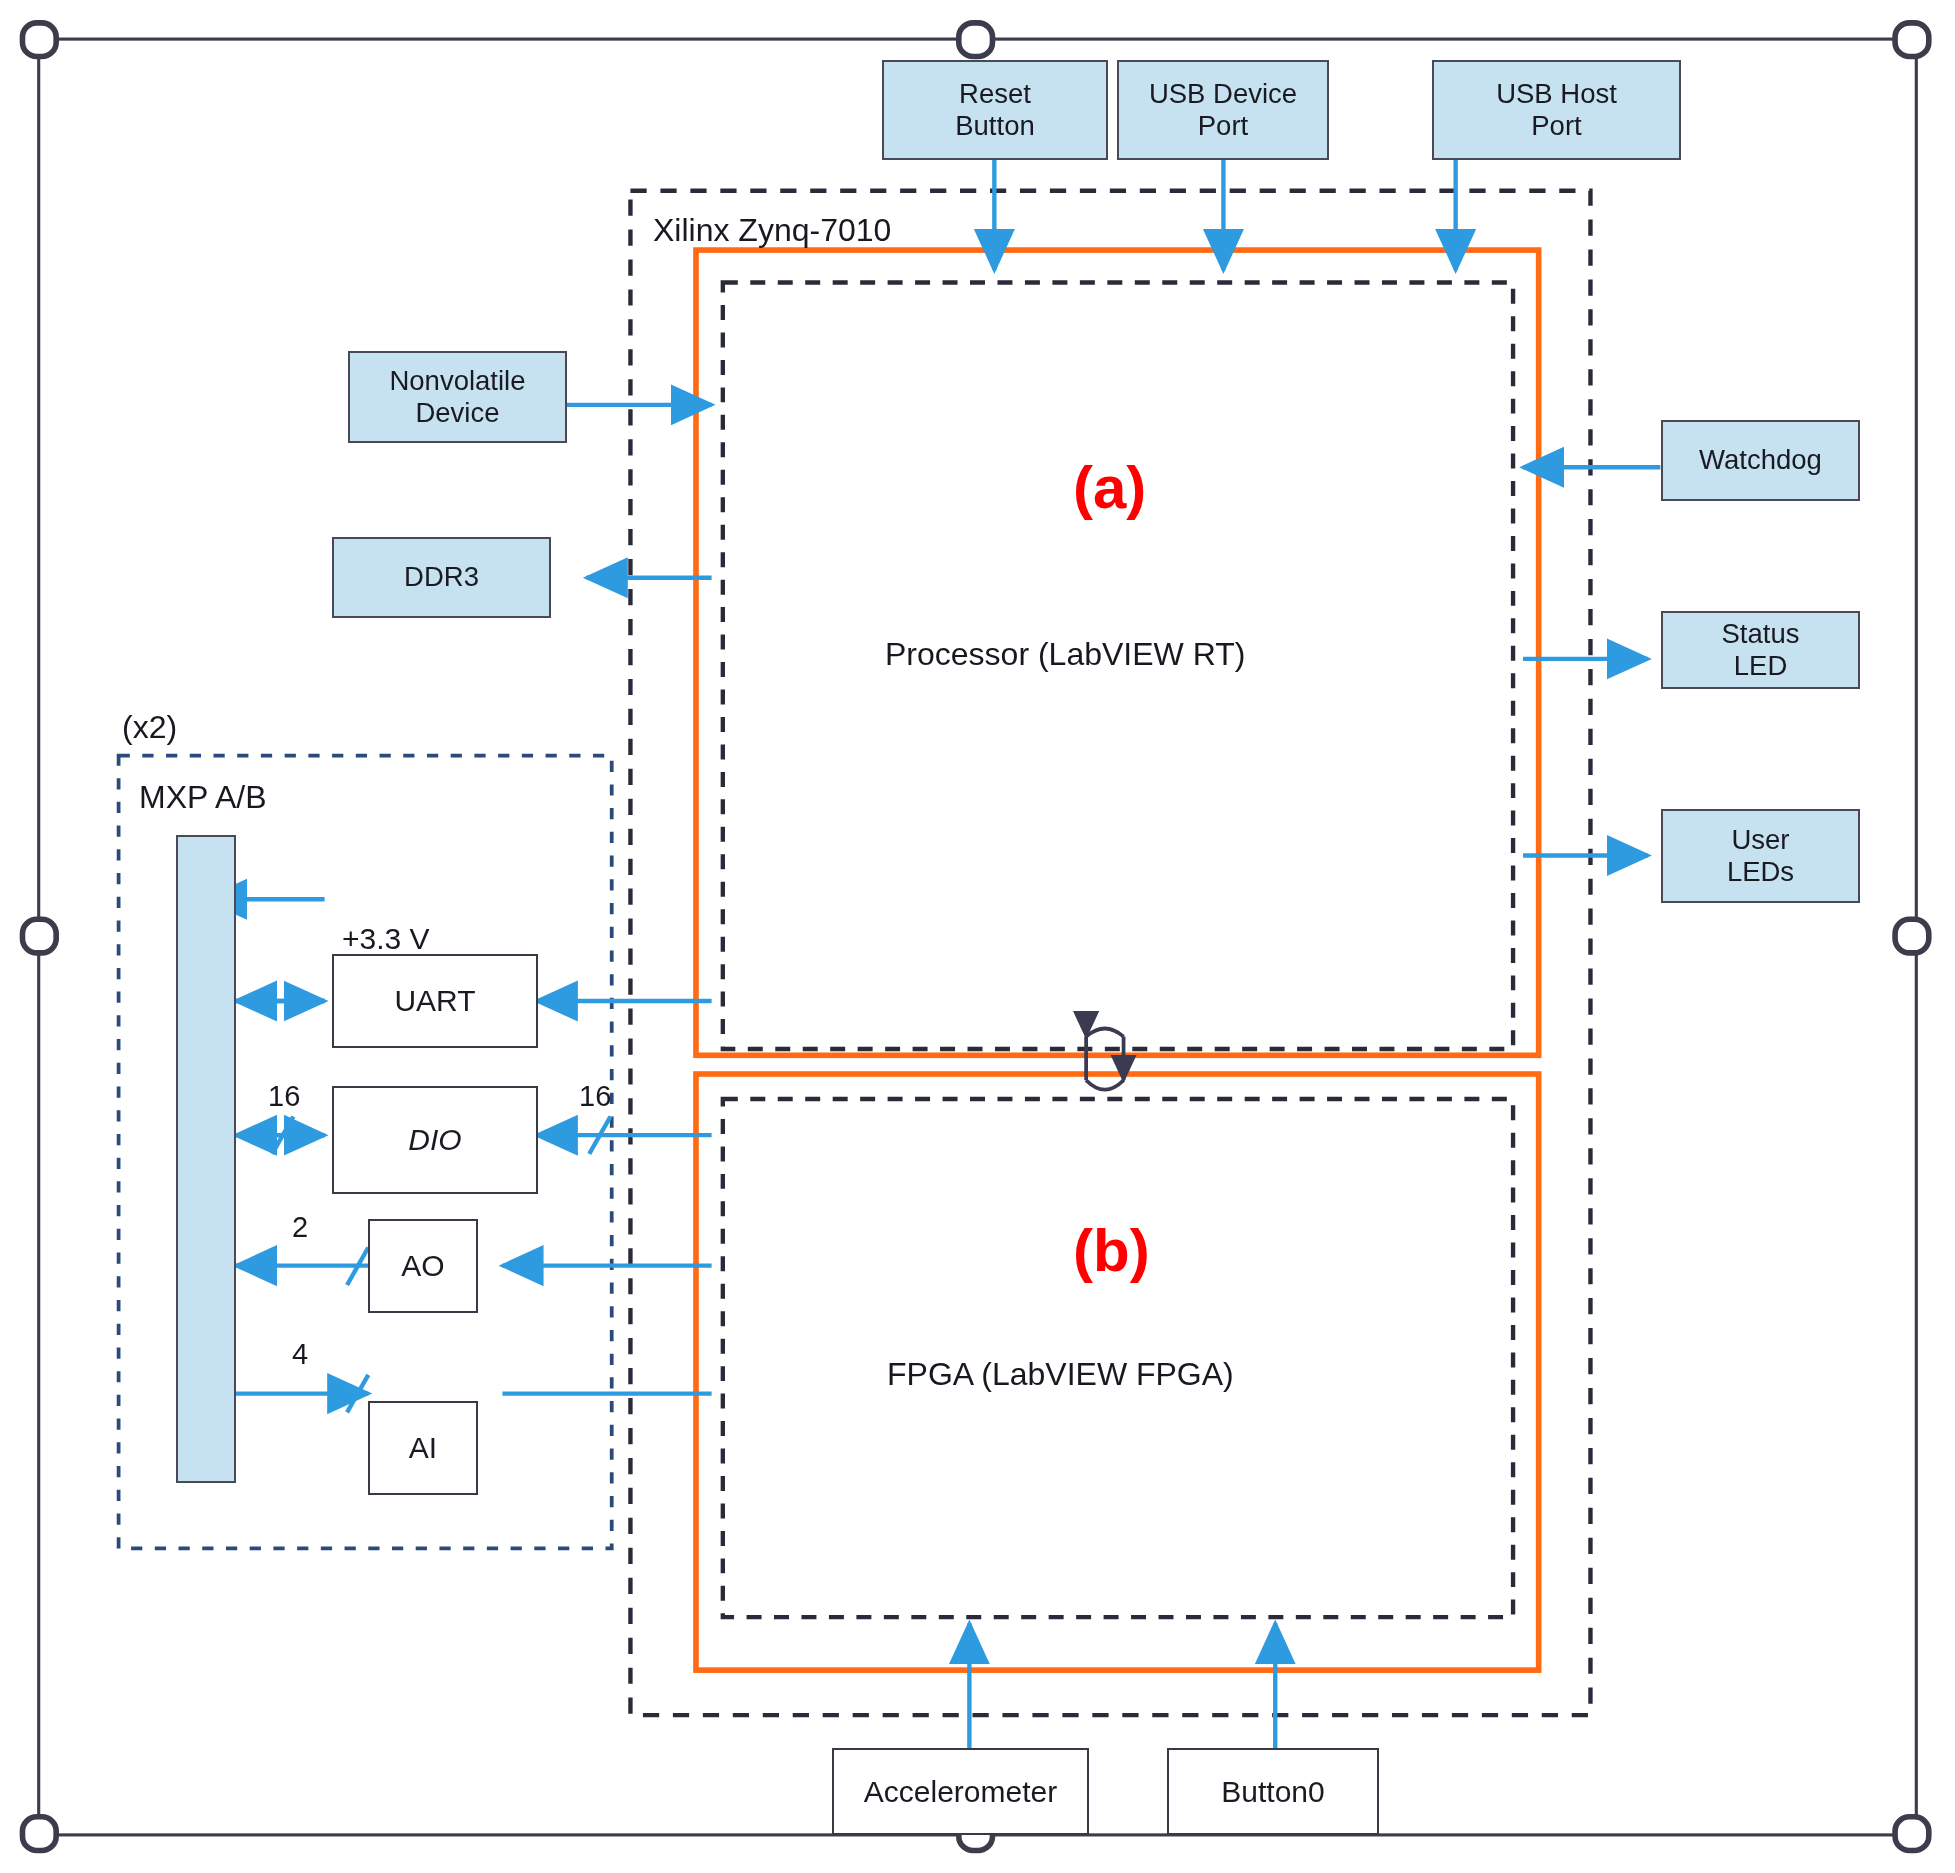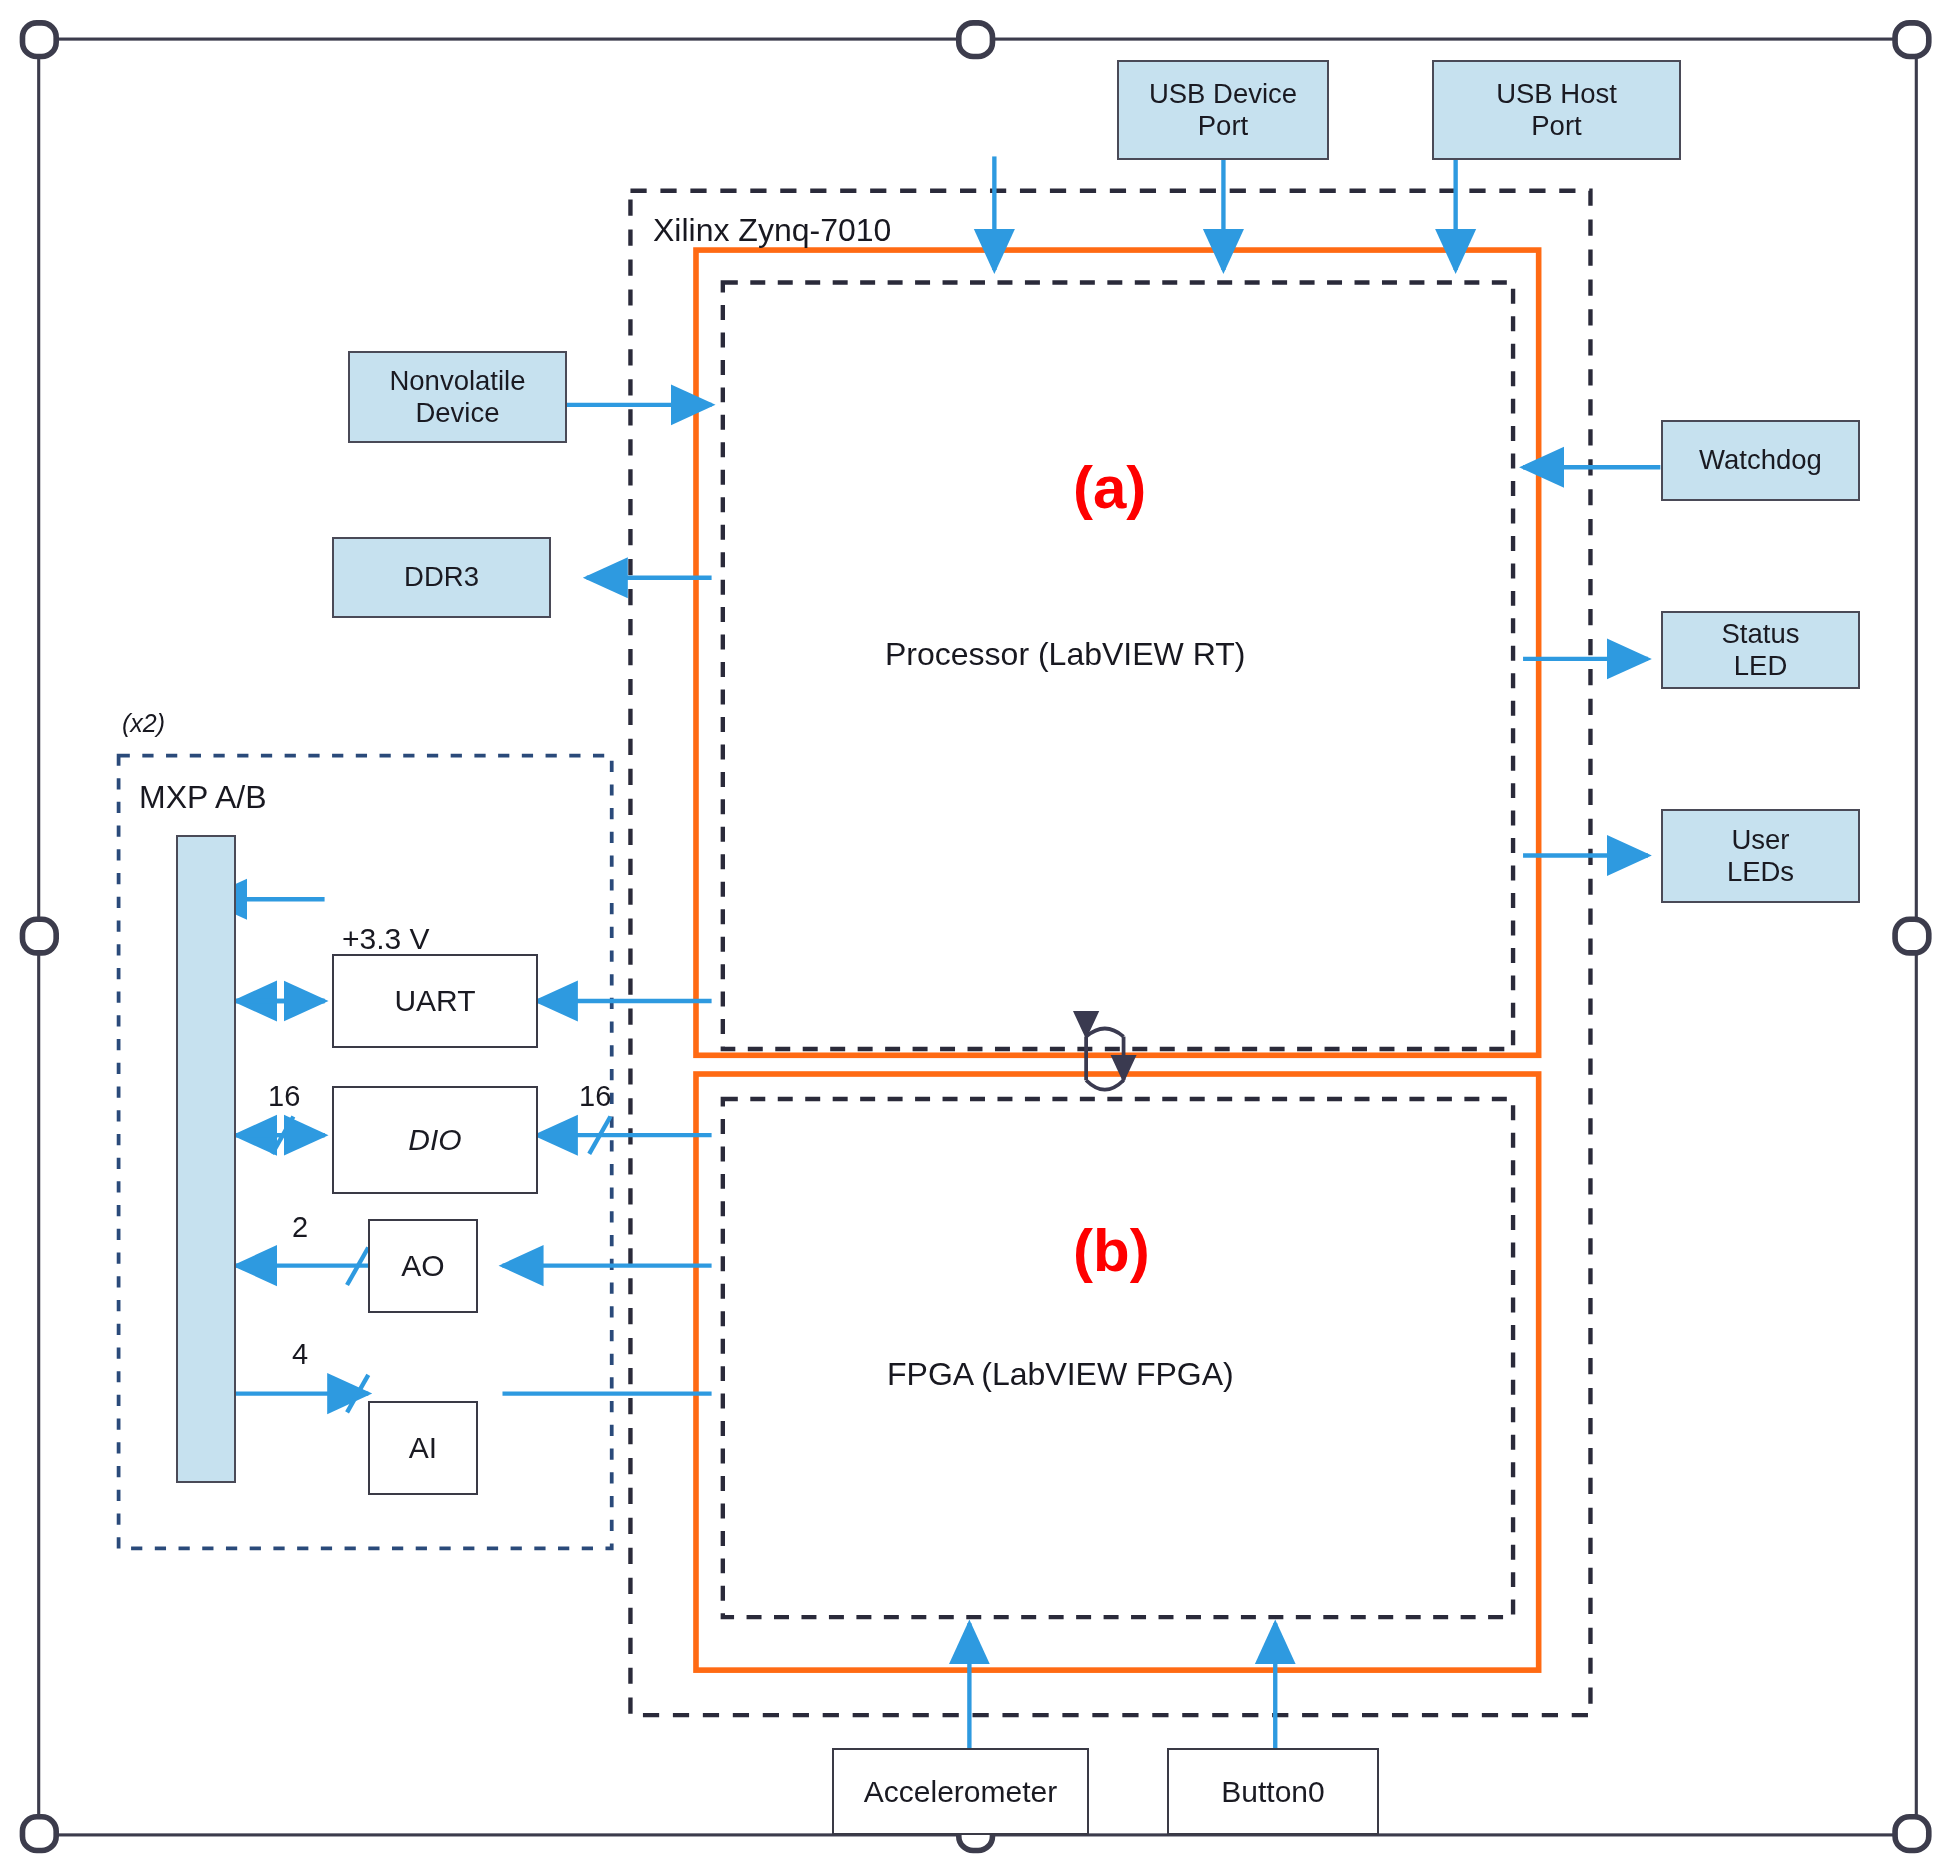--- a/index.html
+++ b/index.html
@@ -114,20 +114,26 @@
     </g>
 
     <g stroke="#2e9ae0" stroke-width="7" fill="none">
       <path d="M436,1848 L470,1788"></path>
       <path d="M944,1848 L978,1788"></path>
       <path d="M556,2058 L590,1998"></path>
       <path d="M556,2262 L590,2202"></path>
     </g>
   </svg>
 
+  <div class="nodebox filled" style="left:882px;top:60px;width:226px;height:100px;font-size:27.5px;">
+    <span>
+      <span class="lbl">Reset</span>
+      <span class="lbl">Button</span>
+    </span>
+  </div>
 
   <div class="nodebox filled" style="left:1117px;top:60px;width:212px;height:100px;font-size:27.5px;">
     <span>
       <span class="lbl">USB Device</span>
       <span class="lbl">Port</span>
     </span>
   </div>
 
   <div class="nodebox filled" style="left:1432px;top:60px;width:249px;height:100px;font-size:27.5px;">
     <span>
@@ -166,21 +172,21 @@
       <span class="lbl">LEDs</span>
     </span>
   </div>
 
   <div class="redmark" style="left:1073px;top:453px;font-size:60px;">(a)</div>
   <div class="freetext" style="left:885px;top:636px;font-size:32px;">Processor  (LabVIEW RT)</div>
 
   <div class="redmark" style="left:1073px;top:1216px;font-size:60px;">(b)</div>
   <div class="freetext" style="left:887px;top:1356px;font-size:32px;">FPGA (LabVIEW FPGA)</div>
 
-  <div class="freetext" style="left:122px;top:709px;font-size:25px;font-style:italic;">(x2)</div>
+  <div class="freetext" style="left:122px;top:709px;font-size:32px;">(x2)</div>
   <div class="freetext" style="left:139px;top:779px;font-size:32px;">MXP A/B</div>
 
   <div class="connbar" style="left:176px;top:835px;width:60px;height:648px;"></div>
 
   <div class="freetext" style="left:342px;top:877px;font-size:30px;margin-top:45px;">+3.3 V</div>
 
   <div class="nodebox plain" style="left:332px;top:954px;width:206px;height:94px;font-size:30px;">
     <span class="lbl">UART</span>
   </div>
 

